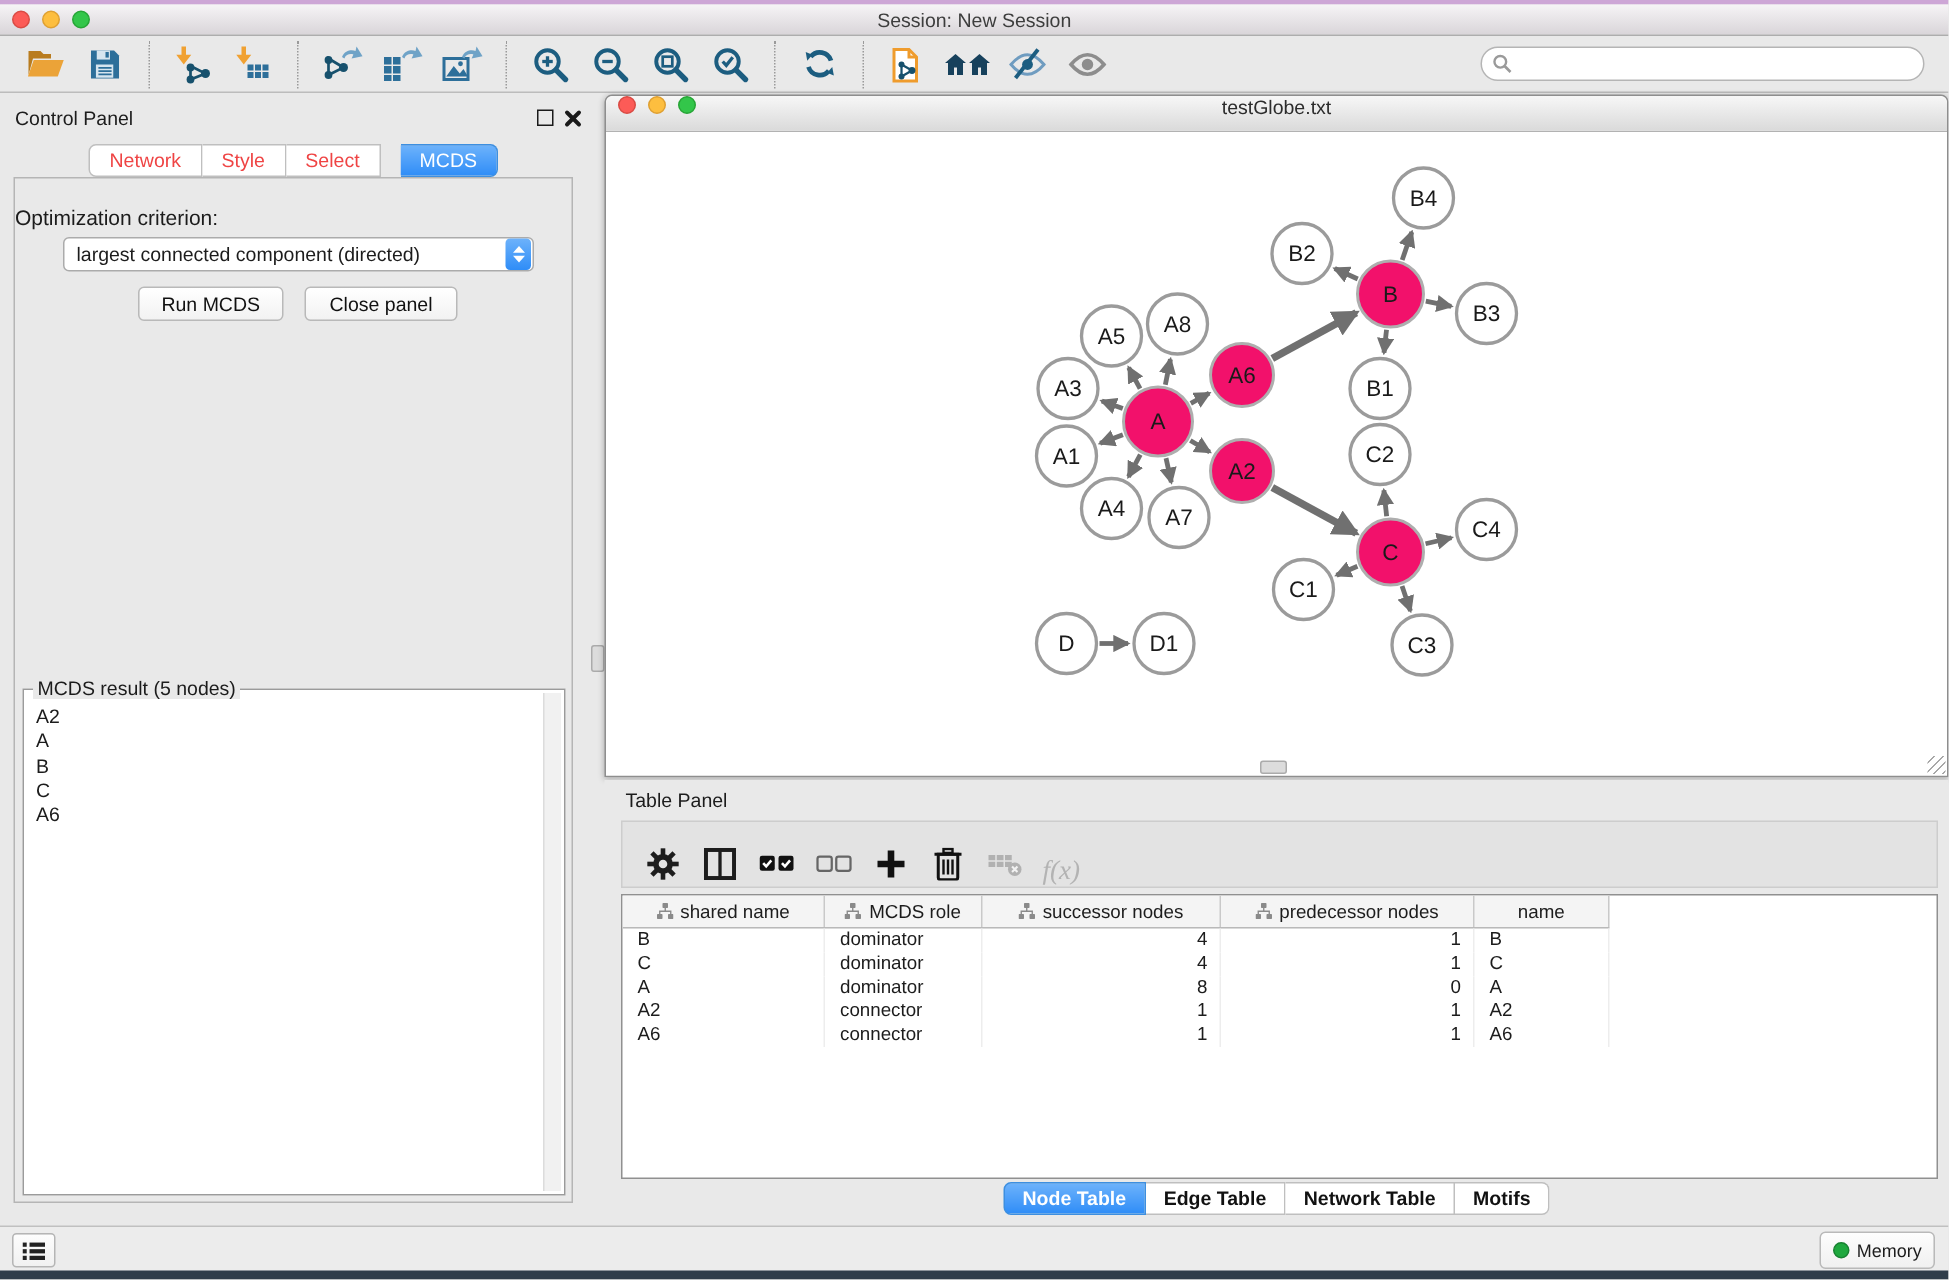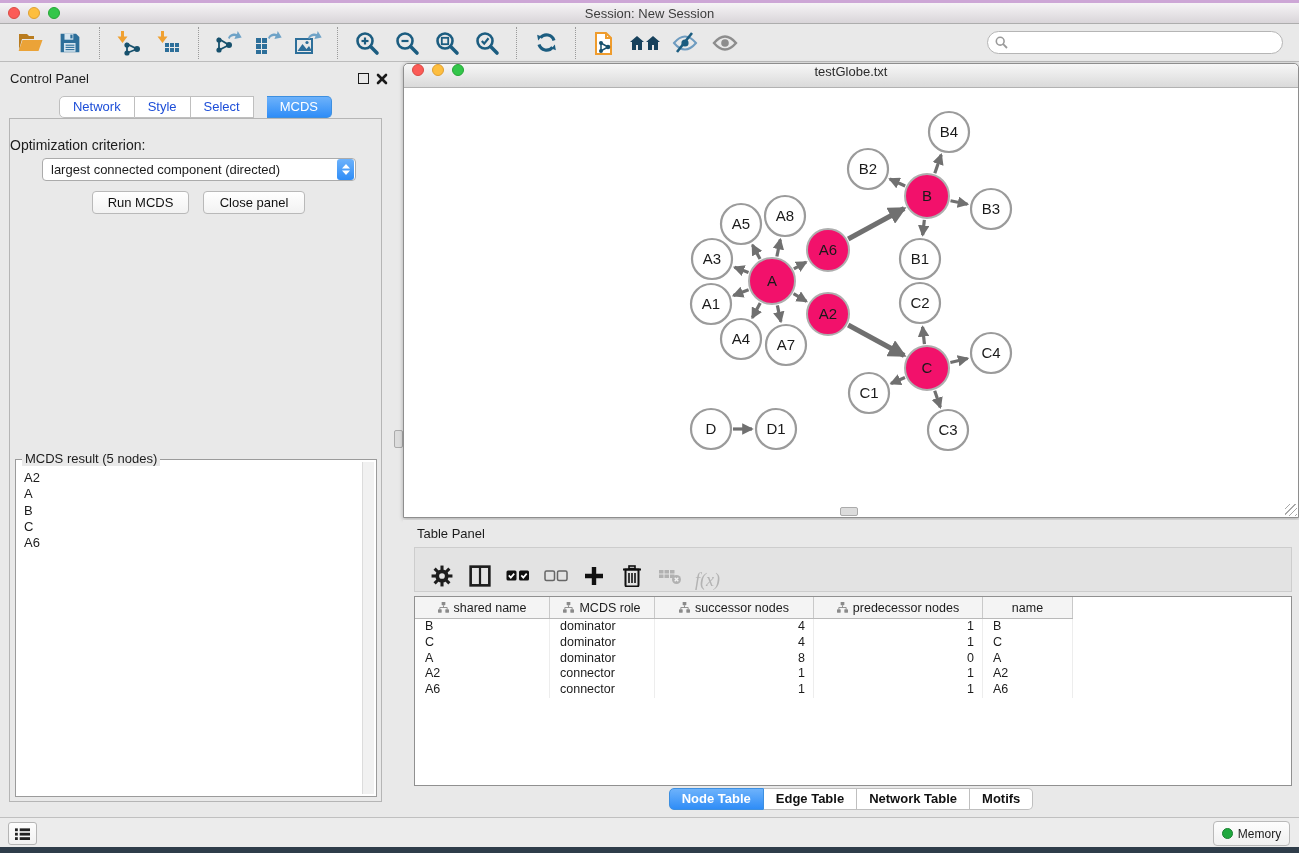--- a/index.html
+++ b/index.html
@@ -42,21 +42,21 @@
   #control-panel { left:0; top:63px; width:391px; height:754px; background:#e9e9e9; }
   #cp-header { position:absolute; left:0; top:0; width:100%; height:30px; }
   #cp-title { position:absolute; left:10px; top:8px; font-size:13px; color:#1c1c1c; }
   .float-btn { position:absolute; width:11px; height:11px; border:1.6px solid #1a1a1a; background:transparent; }
   .close-btn { position:absolute; width:12px; height:12px; }
   #cp-float { left:358px; top:10px; }
   #cp-close { left:376px; top:10px; }
 
   #cp-tabs { position:absolute; left:0; top:33px; width:100%; display:flex; justify-content:center; }
   .cp-tab { height:22px; line-height:20px; text-align:center; background:#fff;
-    border:1px solid #bfbfbf; border-left:none; font-size:13px; padding:0 13px; color:#1d4ed8; }
+    border:1px solid #bfbfbf; border-left:none; font-size:13px; padding:0 13px; color:#ef4444; }
   .cp-tab:first-child { border-left:1px solid #bfbfbf; border-radius:5px 0 0 5px; }
   .cp-tab:last-child { border-radius:0 5px 5px 0;margin-left:13px; }
   .cp-tab.sel { background:linear-gradient(#6db2fb,#2f8df7); color:#fff; border-color:#3d8fe0; }
 
   #cp-box { position:absolute; left:9px; top:55px; width:373px; height:684px;
     border:1px solid #b5b5b5; background:#e9e9e9; }
   #opt-label { position:absolute; left:0; top:18px; width:100%; text-align:left; font-size:14px; }
   #criterion { position:absolute; left:32px; top:39px; width:314px; height:23px; background:#fff;
     border:1px solid #ababab; border-radius:4px; display:flex; align-items:center; }
   #criterion .val { flex:1; padding-left:8px; font-size:13px; white-space:nowrap; overflow:hidden; }

